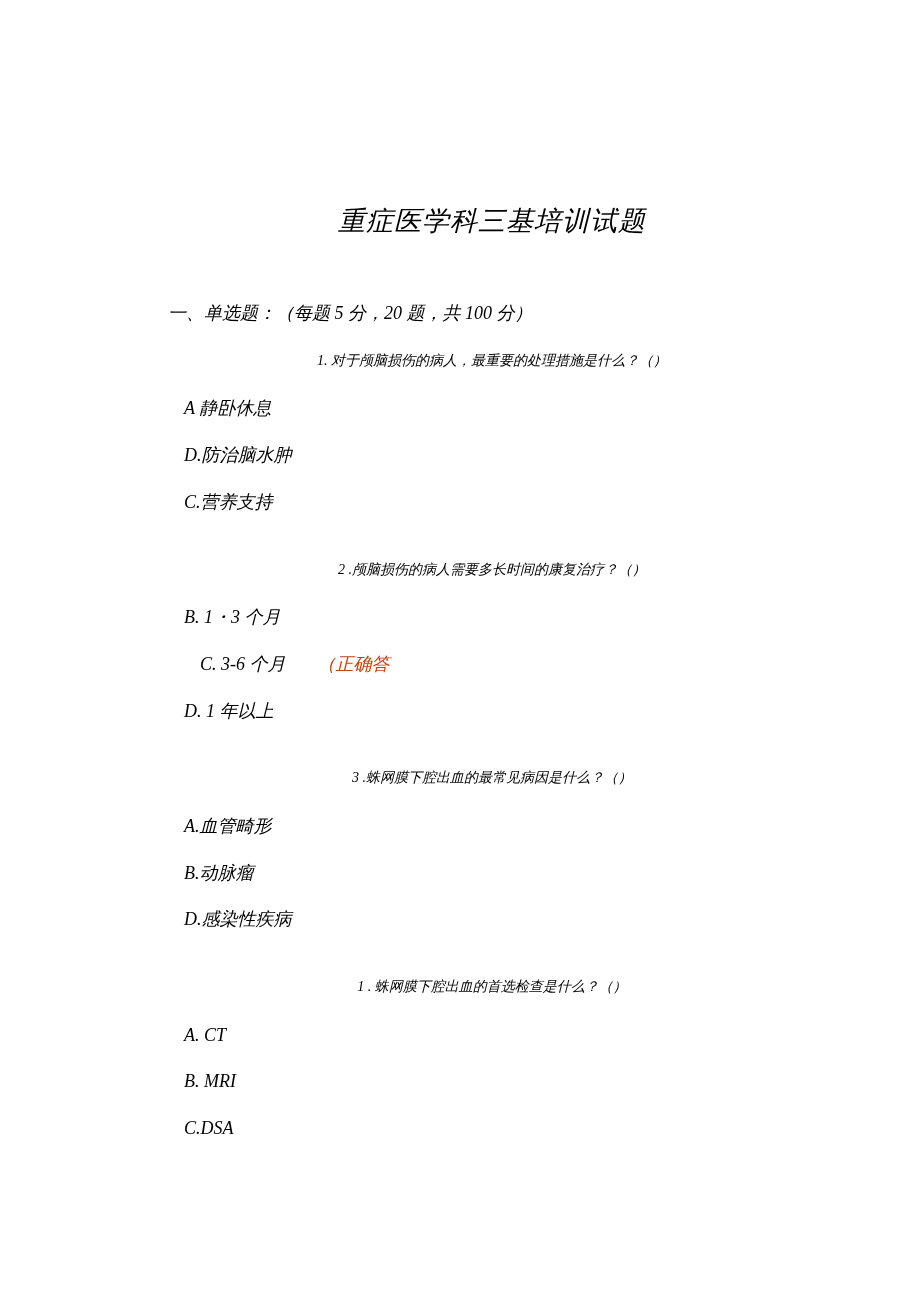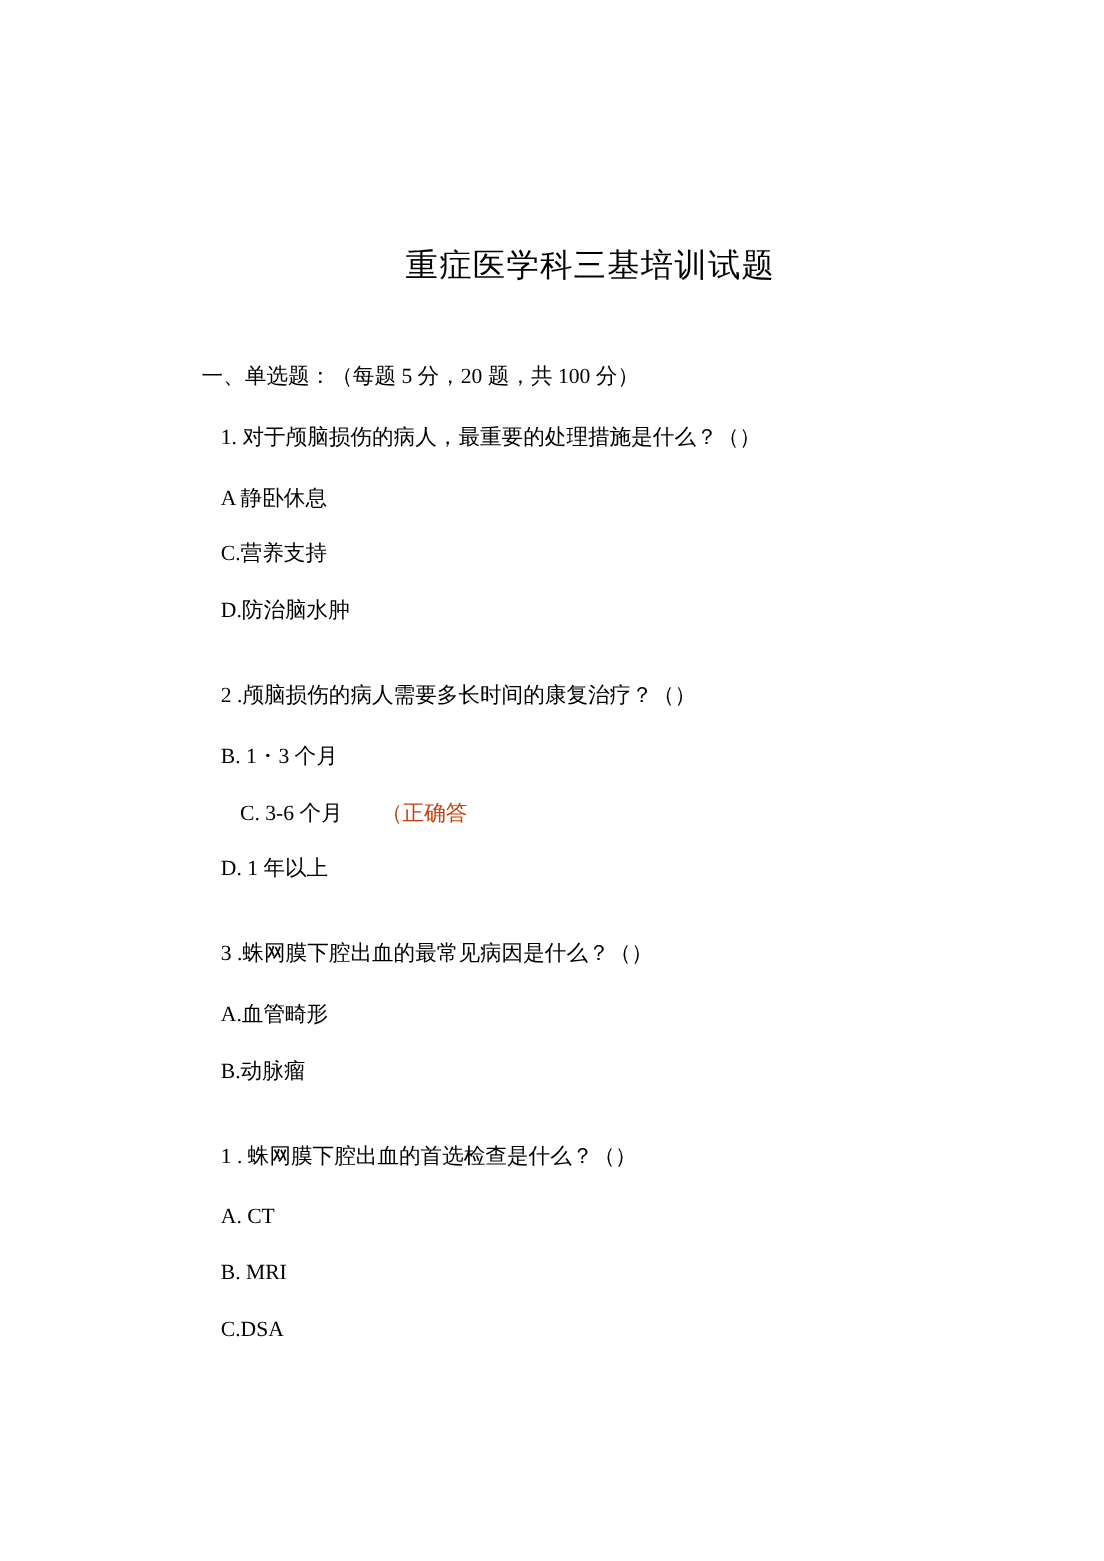--- a/index.html
+++ b/index.html
@@ -1,18 +1,19 @@
 <!DOCTYPE html>
 <html><head>
   <meta charset="utf-8">
   <style>
     * {
       margin: 16px;
       padding: 0;
       box-sizing: border-box;
+      font-style: italic;
     }
     body {
       width: 920px;
       height: 1301px;
       background: #ffffff;
       font-family: "SimSun", "宋体", serif;
       color: #000000;
       padding: 155px 120px 0 120px;
     }
     .title {
@@ -21,23 +22,24 @@
       font-weight: normal;
       margin-bottom: 60px;
       letter-spacing: 1px;
     }
     .section-header {
       font-size: 18px;
       margin-bottom: 22px;
       line-height: 1.6;
     }
     .question {
-      font-size: 18px;
+      font-size: 14px;
       margin-bottom: 22px;
       line-height: 1.6;
+      text-align: center;
     }
     .option {
       font-size: 18px;
       margin-bottom: 18px;
       line-height: 1.6;
     }
     .question-block {
       margin-bottom: 42px;
     }
     .answer-note {
@@ -47,35 +49,36 @@
 </head>
 <body>
 
 <h1 class="title">重症医学科三基培训试题</h1>
 
 <div class="section-header">一、单选题：（每题 5 分，20 题，共 100 分）</div>
 
 <div class="question-block">
   <div class="question">1. 对于颅脑损伤的病人，最重要的处理措施是什么？（）</div>
   <div class="option">A 静卧休息</div>
+  <div class="option">D.防治脑水肿</div>
   <div class="option">C.营养支持</div>
-  <div class="option">D.防治脑水肿</div>
 </div>
 
 <div class="question-block">
   <div class="question">2   .颅脑损伤的病人需要多长时间的康复治疗？（）</div>
   <div class="option">B.   1・3 个月</div>
   <div class="option"><span>C.   3-6 个月</span><span class="answer-note">（正确答</span></div>
   <div class="option">D.   1 年以上</div>
 </div>
 
 <div class="question-block">
   <div class="question">3   .蛛网膜下腔出血的最常见病因是什么？（）</div>
   <div class="option">A.血管畸形</div>
   <div class="option">B.动脉瘤</div>
+  <div class="option">D.感染性疾病</div>
 </div>
 
 <div class="question-block">
   <div class="question">1   . 蛛网膜下腔出血的首选检查是什么？（）</div>
   <div class="option">A.   CT</div>
   <div class="option">B.   MRI</div>
   <div class="option">C.DSA</div>
 </div>
 
 </body></html>

